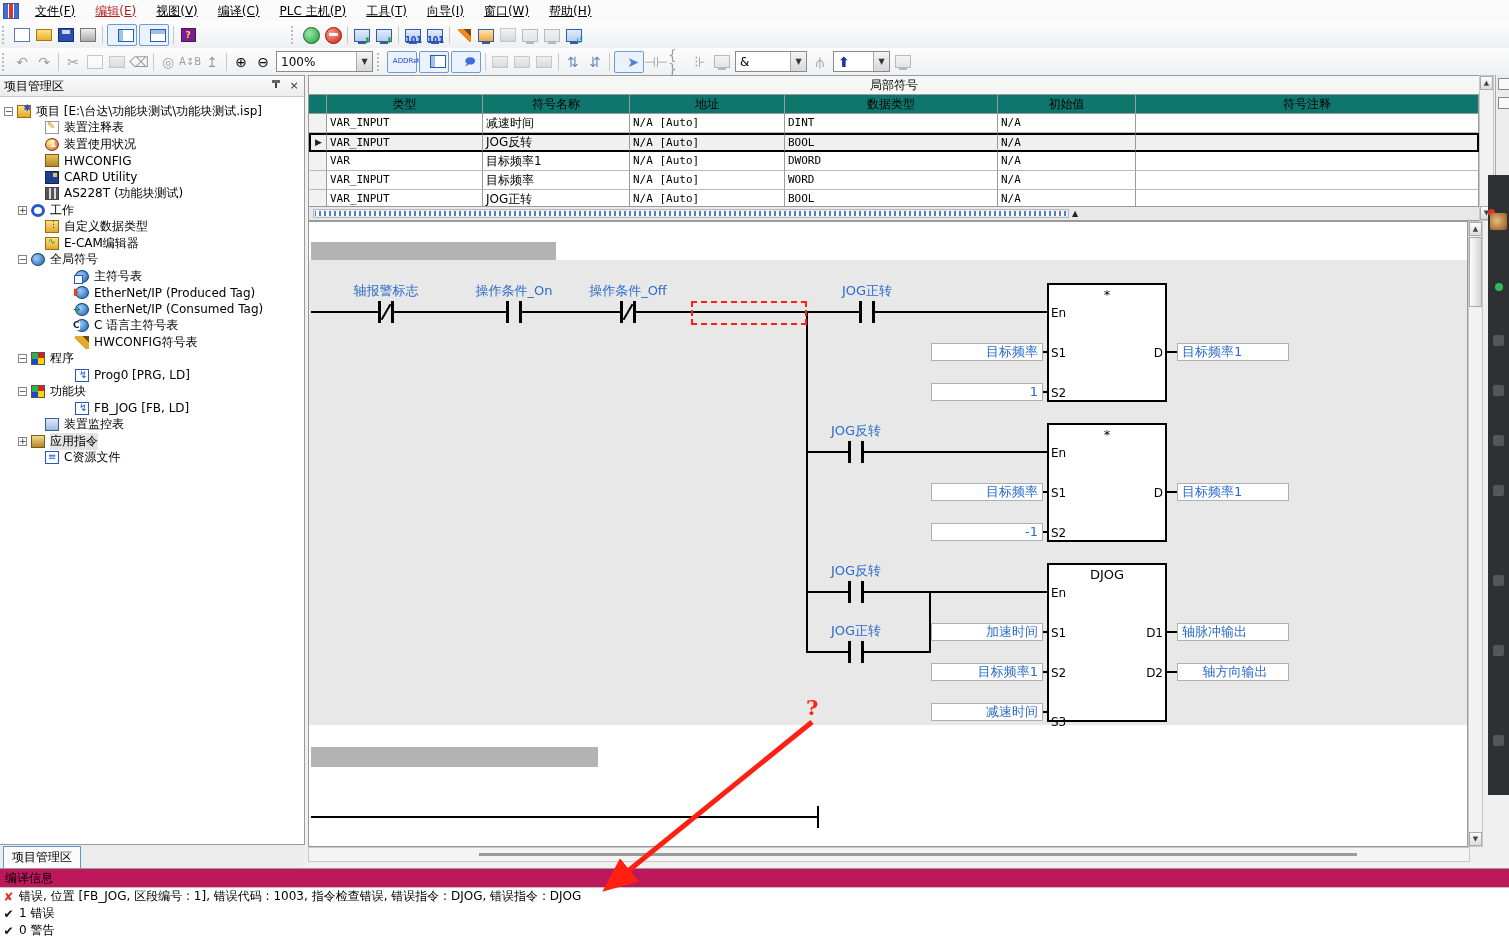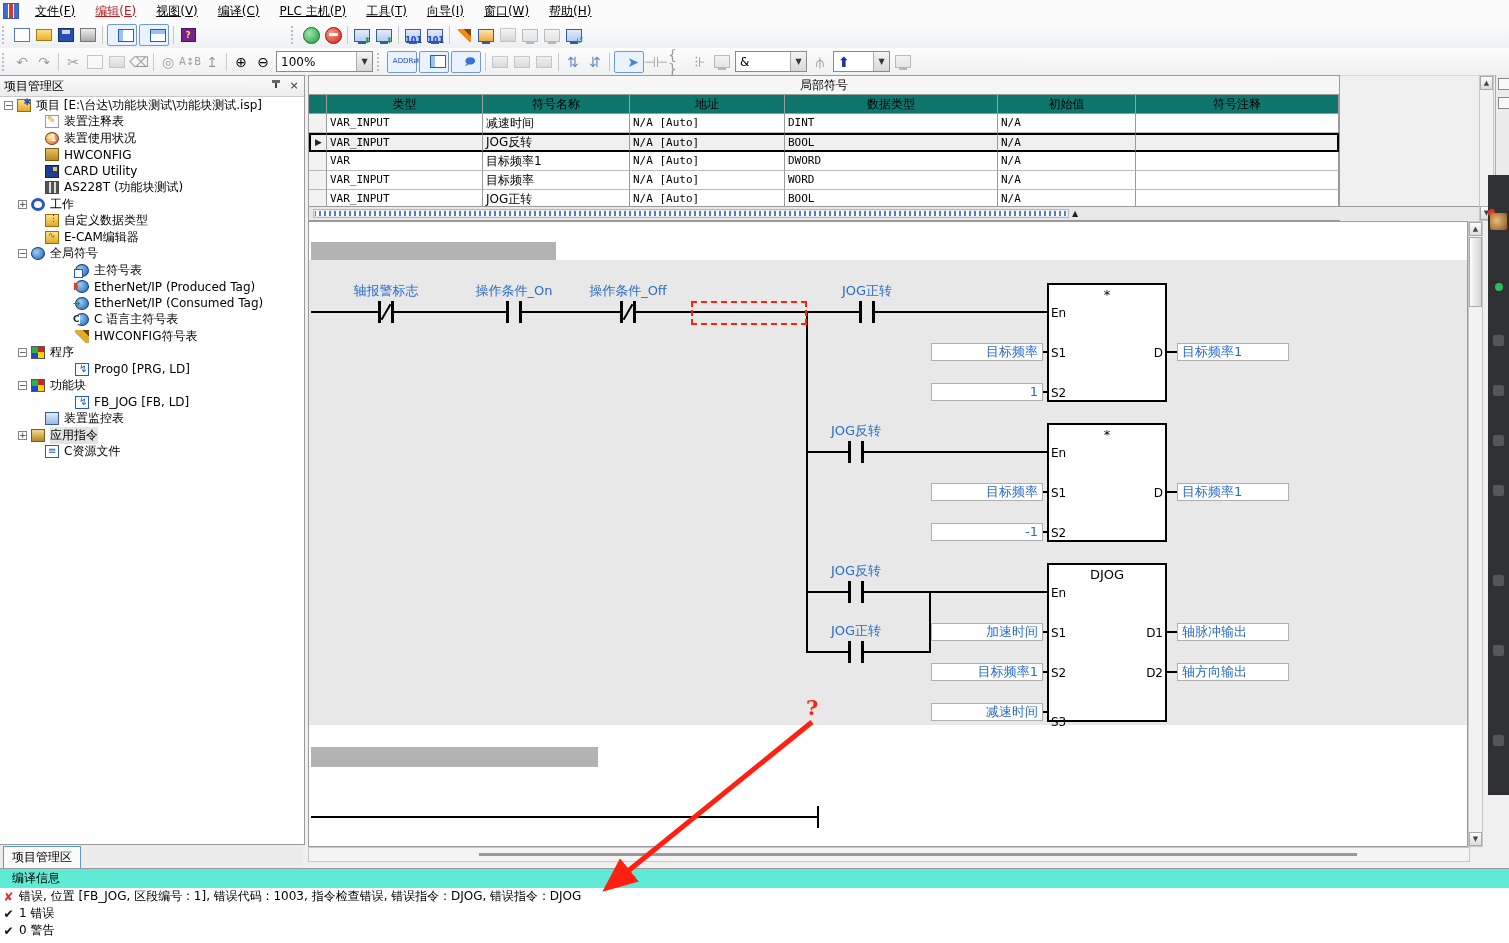--- a/index.html
+++ b/index.html
@@ -52,21 +52,21 @@
   
   .leftpanel{position:absolute;left:0;top:75px;width:305px;height:770px;background:#fff;
     border:1px solid #9a9a9a;border-left:none;box-sizing:border-box;}
   .lp-head{height:20px;display:flex;align-items:center;background:linear-gradient(#fafafa,#ececec);
     border-bottom:1px solid #c8c8c8;padding:0 4px;}
   .lp-title{flex:1;}
   .pin{width:12px;height:12px;margin-right:6px;position:relative;}
   .pin::before{content:"";position:absolute;left:5px;top:1px;width:2px;height:7px;background:#444;}
   .pin::after{content:"";position:absolute;left:2px;top:0;width:8px;height:3px;background:#666;}
   .closex{width:12px;height:12px;line-height:11px;text-align:center;font-size:11px;color:#333;}
-  .tree{}
+  .tree{padding-top:6px;}
   .trow{height:16.5px;display:flex;align-items:center;white-space:nowrap;}
   .sp0{width:4px;} .sp1{width:32px;} .sp2{width:62px;}
   .exp{width:9px;height:9px;box-sizing:border-box;border:1px solid #848484;background:#fff;
     font-size:9px;line-height:7px;text-align:center;margin-right:4px;flex:none;color:#333;}
   .exp.minus::before{content:"−";} .exp.plus::before{content:"+";}
   .exp.none{visibility:hidden;}
   .ti{width:14px;height:13px;margin-right:5px;flex:none;position:relative;box-sizing:border-box;}
   .lbl{font-size:12px;}
   .lbl.hl{background:#e4e4e4;}
   .ic-proj{background:linear-gradient(#ffe080,#e2a92b);border:1px solid #96700f;}
@@ -95,21 +95,21 @@
   .ic-ld::after{content:"↯";position:absolute;left:3px;top:-1px;font-size:10px;color:#2458c8;}
   .ic-monw{background:linear-gradient(#dfeafc,#9ab8e4);border:1px solid #345d9e;}
   .ic-appins{background:linear-gradient(#f4d98a,#b4862a);border:1px solid #7c5a12;}
   .ic-cres{background:#fff;border:1px solid #2458c8;}
   .ic-cres::after{content:"≡";position:absolute;left:2px;top:-1px;font-size:10px;color:#2458c8;}
   .lp-tabzone{position:absolute;left:0;top:768px;width:303px;height:24px;background:#ececec;
     border-top:1px solid #9a9a9a;}
   .lp-tab{position:absolute;left:3px;top:1px;height:21px;padding:0 8px;background:#fafafa;
     border:1px solid #5a96d2;border-bottom:none;display:flex;align-items:center;}
   
-  .symwrap{position:absolute;left:308px;top:75px;width:1032px;height:146px;background:#fff;
+  .symwrap{position:absolute;left:308px;top:75px;width:1172px;height:146px;background:#fff;
     border:1px solid #9a9a9a;box-sizing:border-box;}
   .symtitle{height:18px;text-align:center;line-height:18px;background:#f6f6f6;border-bottom:1px solid #9a9a9a;}
   .srow{display:grid;grid-template-columns:18px 156px 147px 155px 213px 138px 1fr;height:19px;}
   .srow>div{border-right:1px solid #9a9a9a;border-bottom:1px solid #b9b9b9;line-height:18px;
     padding:0 3px;overflow:hidden;white-space:nowrap;}
   .srow.hdr>div{text-align:center;border-bottom:1px solid #9a9a9a;background:#0f766e;}
   .srow .gut{padding:0;background:#f2f2f2;border-right:1px solid #9a9a9a;text-align:center;font-size:9px;color:#222;}
   .mono{font-family:"DejaVu Sans Mono",monospace;font-size:11px;}
   .srow.sel>div{background:#f0f0f0;border-top:2px solid #000;border-bottom:2px solid #000;line-height:15px;}
   .srow.sel .gut{border-left:2px solid #000;}
@@ -151,22 +151,22 @@
   .darkstrip{position:absolute;left:1488px;top:175px;width:21px;height:620px;background:#2f3033;}
   .avatar{position:absolute;left:2px;top:38px;width:17px;height:17px;border-radius:2px;
     background:radial-gradient(circle at 40% 45%,#e8c077,#8a4f22);}
   .badge{position:absolute;left:0px;top:34px;width:7px;height:7px;border-radius:50%;background:#e03325;}
   .gdot{position:absolute;left:7px;top:108px;width:8px;height:8px;border-radius:50%;background:#2dbd57;}
   .dimico{position:absolute;left:5px;width:11px;height:11px;border-radius:2px;background:#55565a;}
   .cornerpanel{position:absolute;left:1495px;top:75px;width:14px;height:100px;background:#ececec;border-left:1px solid #aaa;}
   .cbox{position:absolute;left:2px;width:10px;height:10px;border:1px solid #888;background:#f8f8f8;}
   
   .compile{position:absolute;left:0;top:868px;width:1509px;height:75px;background:#fff;}
-  .cp-head{height:18px;line-height:18px;background:#5eead4;border-top:1px solid #9a9a9a;
-    border-bottom:1px solid #c0c0c0;padding-left:12px;}
+  .cp-head{height:18px;line-height:18px;background:#be185d;border-top:1px solid #9a9a9a;
+    border-bottom:1px solid #c0c0c0;padding-left:5px;}
   .cp-row{height:17px;display:flex;align-items:center;gap:4px;padding-left:2px;white-space:nowrap;}
   .cp-ic{width:13px;text-align:center;font-weight:bold;}
   .cp-ic.err{color:#e03325;} .cp-ic.ok{color:#111;}
   .overlay{position:absolute;left:0;top:0;width:1509px;height:943px;pointer-events:none;}
 </style>
 </head>
 <body>
 
 <div class="menubar">
   <span class="appico"></span>
@@ -670,21 +670,21 @@
   </div>
   <div class="opbox opin" style="left:622px;top:401px;">加速时间</div>
   <div class="opbox opin" style="left:622px;top:441px;">目标频率1</div>
   <div class="opbox opin" style="left:622px;top:481px;">减速时间</div>
   <div class="wire" style="left:734px;top:409px;width:4px;height:2px;"></div>
   <div class="wire" style="left:734px;top:449px;width:4px;height:2px;"></div>
   <div class="wire" style="left:734px;top:489px;width:4px;height:2px;"></div>
   <div class="wire" style="left:858px;top:409px;width:10px;height:2px;"></div>
   <div class="wire" style="left:858px;top:449px;width:10px;height:2px;"></div>
   <div class="opbox opout" style="left:868px;top:401px;">轴脉冲输出</div>
-  <div class="opbox opout" style="left:868px;top:441px;">轴方向输出</div>
+  <div class="opbox opout" style="left:868px;top:441px;text-align:center;">轴方向输出</div>
 </div>
 
 <div class="vsb" style="left:1468px;top:221px;height:626px;">
   <div class="sbtn">▲</div>
   <div class="sthumb" style="position:absolute;top:15px;height:70px;"></div>
   <div class="sbtn" style="position:absolute;bottom:0;">▼</div>
 </div>
 
 <div class="hsb-ladder">
   <div class="hthumb"></div>

